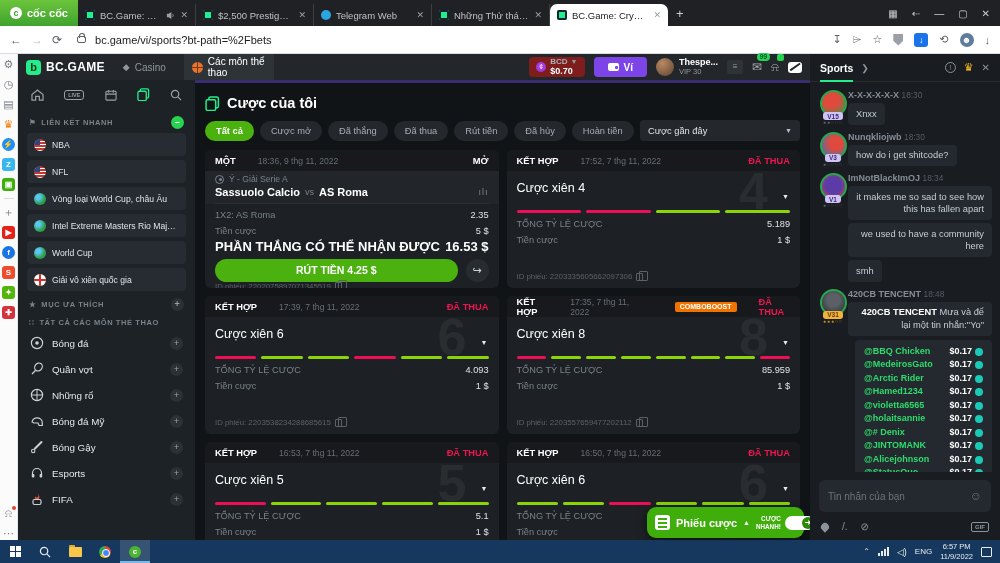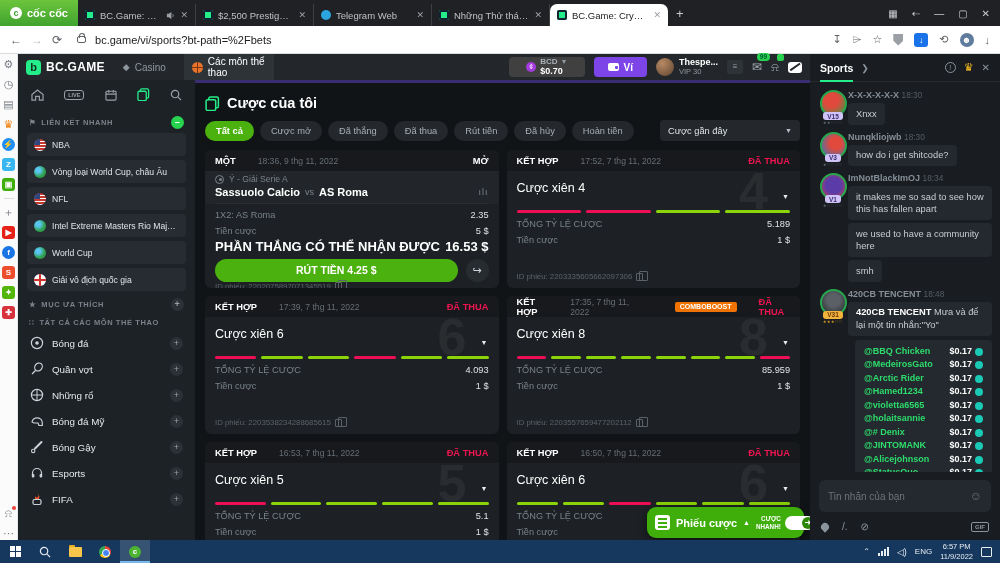--- a/index.html
+++ b/index.html
@@ -44,21 +44,21 @@
   .topnav { position:absolute; left:18px; top:54px; width:792px; height:26px; background:#23272b; display:flex; align-items:center; padding:0 8px; gap:10px; }
   .logo { display:flex; align-items:center; gap:5px; }
   .logo .lmark { width:15px; height:15px; border-radius:4px; background:#24ee89; color:#14301f; font-weight:bold; font-size:11px; text-align:center; line-height:15px; }
   .logo .lname { color:#fff; font-weight:bold; font-size:12px; letter-spacing:.3px; }
   .nav-item { display:flex; align-items:center; gap:5px; color:#8f979e; font-size:10px; padding:0 8px; height:26px; }
   .nav-item.on { background:#2e3338; color:#fff; }
   .bball { width:11px; height:11px; border-radius:50%; background:#e8732a; position:relative; overflow:hidden; }
   .bball:before { content:""; position:absolute; left:5px; top:0; width:1px; height:11px; background:#7a3512; }
   .bball:after { content:""; position:absolute; left:0; top:5px; width:11px; height:1px; background:#7a3512; }
   .tn-right { margin-left:auto; display:flex; align-items:center; gap:9px; }
-  .balance { background:#404040; border-radius:4px; height:20px; display:flex; align-items:center; padding:0 17px; gap:4px; }
+  .balance { background:#7f1d1d; border-radius:4px; height:20px; display:flex; align-items:center; padding:0 7px; gap:4px; }
   .bcd-coin { width:10px; height:10px; border-radius:50%; background:#a43be0; color:#fff; font-size:7px; line-height:10px; text-align:center; }
   .bal-cur { color:#aab1b8; font-size:8px; font-weight:bold; }
   .bal-amt { color:#fff; font-size:9px; font-weight:bold; }
   .bal-col { display:flex; flex-direction:column; align-items:flex-start; line-height:1.15; }
   .caret { color:#8f979e; font-size:7px; }
   .vi-btn { background:#7d44e8; border-radius:4px; height:20px; padding:0 14px; display:flex; align-items:center; gap:5px; color:#fff; font-weight:bold; font-size:10px; }
   .wallet-ic { width:11px; height:8px; background:#fff; border-radius:2px; position:relative; }
   .wallet-ic:after{ content:""; position:absolute; right:1px; top:2.5px; width:3px; height:3px; background:#7d44e8; border-radius:1px; }
   .uav { width:18px; height:18px; border-radius:50%; background:radial-gradient(circle at 35% 30%,#b98a64,#5d4330); }
   .ucol { display:flex; flex-direction:column; line-height:1.1; }
@@ -95,21 +95,21 @@
   .srow .sl { color:#e4e8eb; font-size:9.8px; flex:1; }
   .spl { margin-left:auto; }
 
   
   .main { position:absolute; left:195px; top:80px; width:615px; height:460px; background:#111417; padding:8px 10px 0; overflow:hidden; border-top:3px solid #3b2d72; }
   .m-title { display:flex; align-items:center; gap:7px; margin:4px 0 9px; }
   .m-title .t { color:#fff; font-size:14.5px; font-weight:bold; }
   .pills { display:flex; align-items:center; gap:6px; }
   .pill { height:20px; border-radius:10px; background:#24282d; color:#a7adb3; font-size:9.3px; line-height:20px; padding:0 11px; white-space:nowrap; }
   .pill.on { background:#4bb10e; color:#fff; font-weight:bold; }
-  .sortdd { margin-left:auto; width:140px; height:21px; background:#24282d; border-radius:4px; display:flex; align-items:center; padding:0 8px; color:#dfe3e6; font-size:9.3px; }
+  .sortdd { margin-left:auto; width:160px; height:21px; background:#24282d; border-radius:4px; display:flex; align-items:center; padding:0 8px; color:#dfe3e6; font-size:9.3px; }
   .sortdd .caret { margin-left:auto; color:#b7bdc3; }
   .grid { margin-top:9px; display:grid; grid-template-columns:1fr 1fr; gap:8px; }
   .card { background:#1d2125; border-radius:6px; height:138px; display:flex; flex-direction:column; overflow:hidden; }
   .chead { height:21px; background:#17191d; display:flex; align-items:center; gap:22px; padding:0 10px; flex:none; }
   .btype { color:#fff; font-size:9.3px; font-weight:bold; }
   .btime { color:#666e75; font-size:8.6px; }
   .chead .sp { flex:1; }
   .boost { background:#f07300; color:#fff; font-size:7px; font-weight:bold; border-radius:2px; padding:1.5px 5px; }
   .status-lost { color:#ed1550; font-size:9.3px; font-weight:bold; }
   .status-open { color:#fff; font-size:9.3px; font-weight:bold; }
@@ -167,21 +167,21 @@
   .cav.a1 { background:radial-gradient(circle at 40% 35%,#e0493c 35%,#2f9e49); }
   .cav.a2 { background:radial-gradient(circle at 60% 40%,#e0493c 30%,#1f7ecb); }
   .cav.a3 { background:radial-gradient(circle at 50% 45%,#5a3ba8 45%,#d8433a); }
   .cav.a4 { background:radial-gradient(circle at 50% 40%,#5a6066 35%,#22262b); }
   .vb { margin-top:-5px; background:#cfc3f8; color:#3a2d6e; font-size:6.5px; font-weight:bold; border-radius:3px; padding:0.5px 4px; }
   .vb.gold { background:#f0b43c; color:#6b3808; }
   .pips { font-size:5px; color:#5a626a; letter-spacing:1px; line-height:4px; }
   .mcol { flex:1; min-width:0; }
   .mhead { font-size:9px; color:#858e96; font-weight:bold; }
   .mtime { color:#555d65; font-weight:normal; font-size:8.3px; }
-  .bubble { display:inline-block; background:#23292e; border-radius:4px; padding:4.5px 8px; color:#c6cdd3; font-size:9.3px; margin-top:3px; line-height:1.35; }
+  .bubble { display:inline-block; background:#23292e; border-radius:4px; padding:4.5px 8px; color:#c6cdd3; font-size:9.3px; margin-top:3px; line-height:1.35;text-align:right; }
   .rainb .b { color:#fff; font-weight:bold; }
   .rainbox { background:#23292e; border-radius:4px; margin:4px 0 0 37px; padding:5px 9px 0; }
   .rain-row { display:flex; justify-content:space-between; align-items:center; line-height:13.5px; }
   .rname { color:#2ddc6c; font-size:9px; font-weight:bold; }
   .ramt { color:#fff; font-size:9px; font-weight:bold; display:flex; align-items:center; gap:3px; }
   .coin { width:8px; height:8px; border-radius:50%; background:#1bc9b7; display:inline-block; }
   .cinput { flex:none; padding:8px 9px 4px; }
   .inbox { background:#23292e; border-radius:6px; height:32px; display:flex; align-items:center; padding:0 9px; }
   .inbox input { background:transparent; border:none; outline:none; color:#aab2b8; font-size:10px; flex:1; font-family:"Liberation Sans",sans-serif; }
   .inbox input::placeholder { color:#6b747b; }
@@ -362,38 +362,38 @@
       <span>⚑</span>
       <span>LIÊN KẾT NHANH</span>
       <span class="sp"></span>
       <span class="circ grn">–</span>
     </div>
     <div class="qrow">
         <span class="flag us"></span>
         <span class="ql">NBA</span>
       </div>
     <div class="qrow">
+        <span class="flag us"></span>
+        <span class="ql">NFL</span>
+      </div>
+    <div class="qrow">
         <span class="flag globe"></span>
         <span class="ql">Vòng loại World Cup, châu Âu</span>
-      </div>
-    <div class="qrow">
-        <span class="flag us"></span>
-        <span class="ql">NFL</span>
       </div>
     <div class="qrow">
         <span class="flag globe"></span>
         <span class="ql">Intel Extreme Masters Rio Major 2022</span>
       </div>
     <div class="qrow">
         <span class="flag globe"></span>
         <span class="ql">World Cup</span>
       </div>
     <div class="qrow">
         <span class="flag eng"></span>
-        <span class="ql">Giải vô địch quốc gia</span>
+        <span class="ql">Giải vô xiên quốc gia</span>
       </div>
 
     <div class="sec-head">
       <span>★</span>
       <span>MỤC ƯA THÍCH</span>
       <span class="sp"></span>
       <span class="circ drk">+</span>
     </div>
 
     <div class="sec-head">

